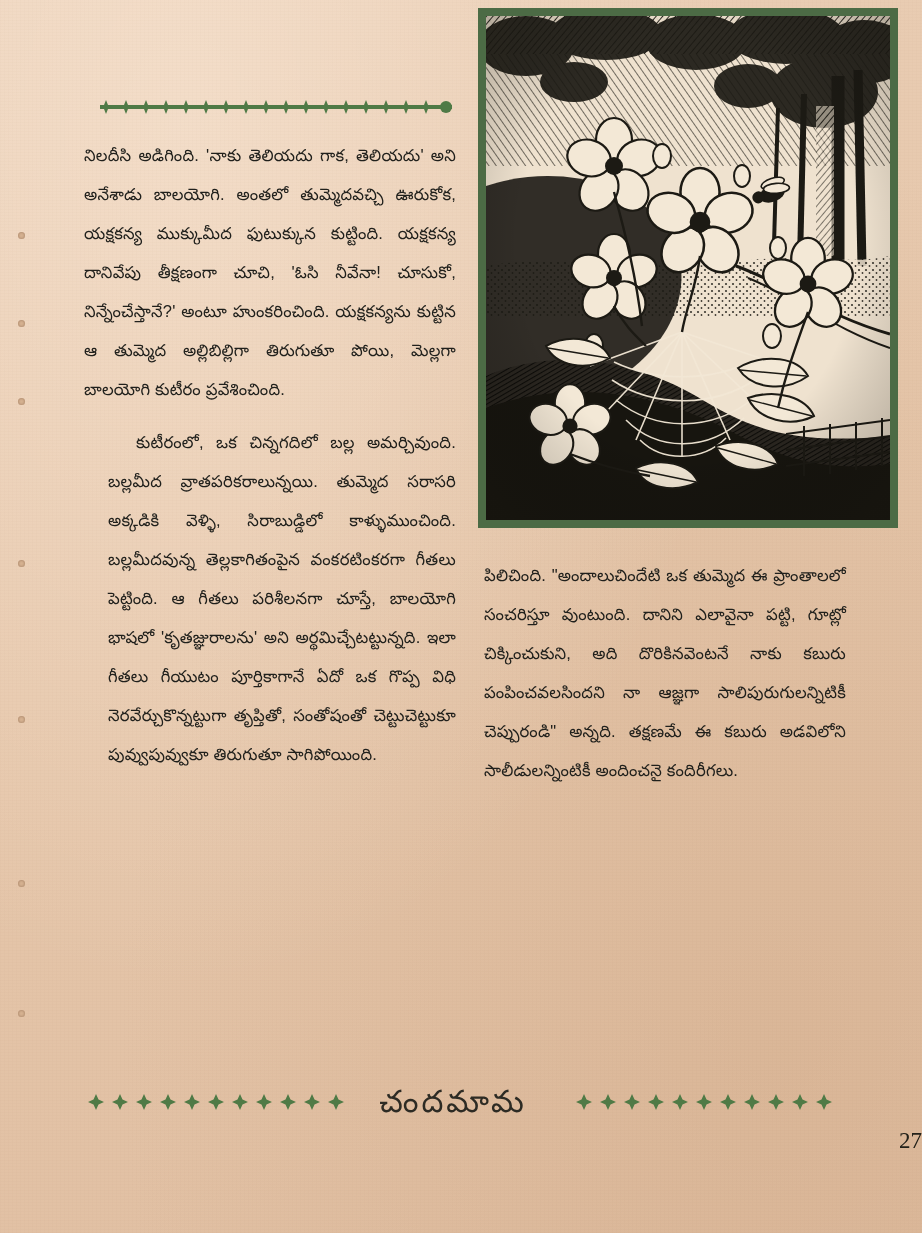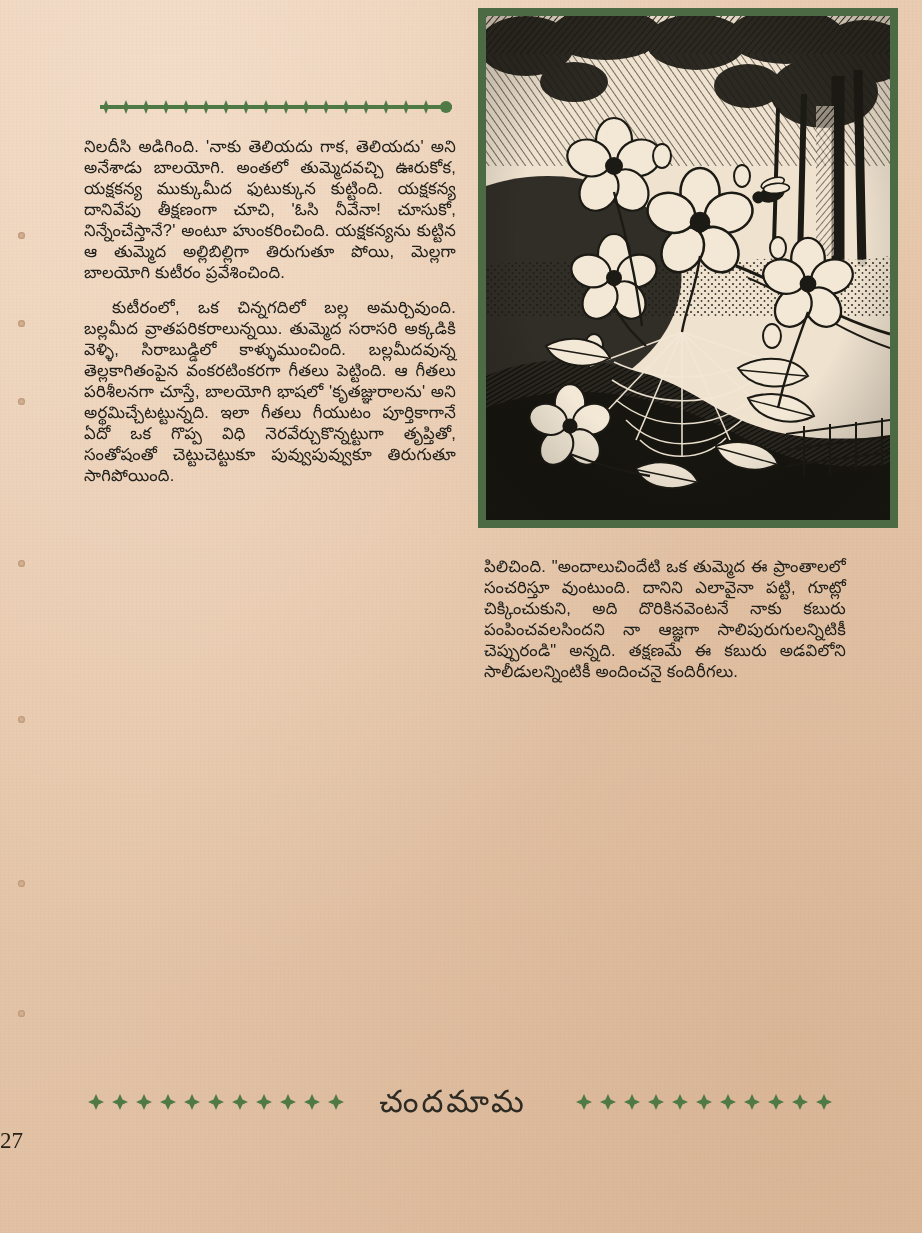--- a/index.html
+++ b/index.html
@@ -79,57 +79,57 @@
     width: 744px;
     height: 20px;
   }
 
   
   .col {
     position: absolute;
     font-family: "Liberation Sans", sans-serif;
     color: #20201c;
     font-size: 16.5px;
-    line-height: 21px;
+    line-height: 39px;
     letter-spacing: .2px;
     text-align: justify;
     text-justify: inter-word;
   }
   .col-left {
     left: 84px;
     top: 136px;
     width: 372px;
   }
   .col-right {
     left: 484px;
     top: 556px;
     width: 362px;
   }
   .para { margin: 0 0 2px 0; }
-  .para + .para { margin-top: 14px; }
+  .para + .para { margin-top: 14px; margin-left: 24px; }
   .indent { text-indent: 28px; }
 
   
   .masthead {
     position: absolute;
     left: 0;
     right: 16px;
     top: 1084px;
     text-align: center;
     font-size: 31px;
     color: #2d2b24;
     letter-spacing: 3px;
     font-family: "Liberation Sans", sans-serif;
   }
   .page-number {
     position: absolute;
     left: 0;
     right: 0;
     top: 1128px;
-    text-align: left;
+    text-align: right;
     font-size: 23px;
     color: #232119;
     font-family: "Liberation Serif", serif;
   }
 </style>
 </head>
 <body>
 
 <div class="page"></div>
 <div class="grain"></div>

